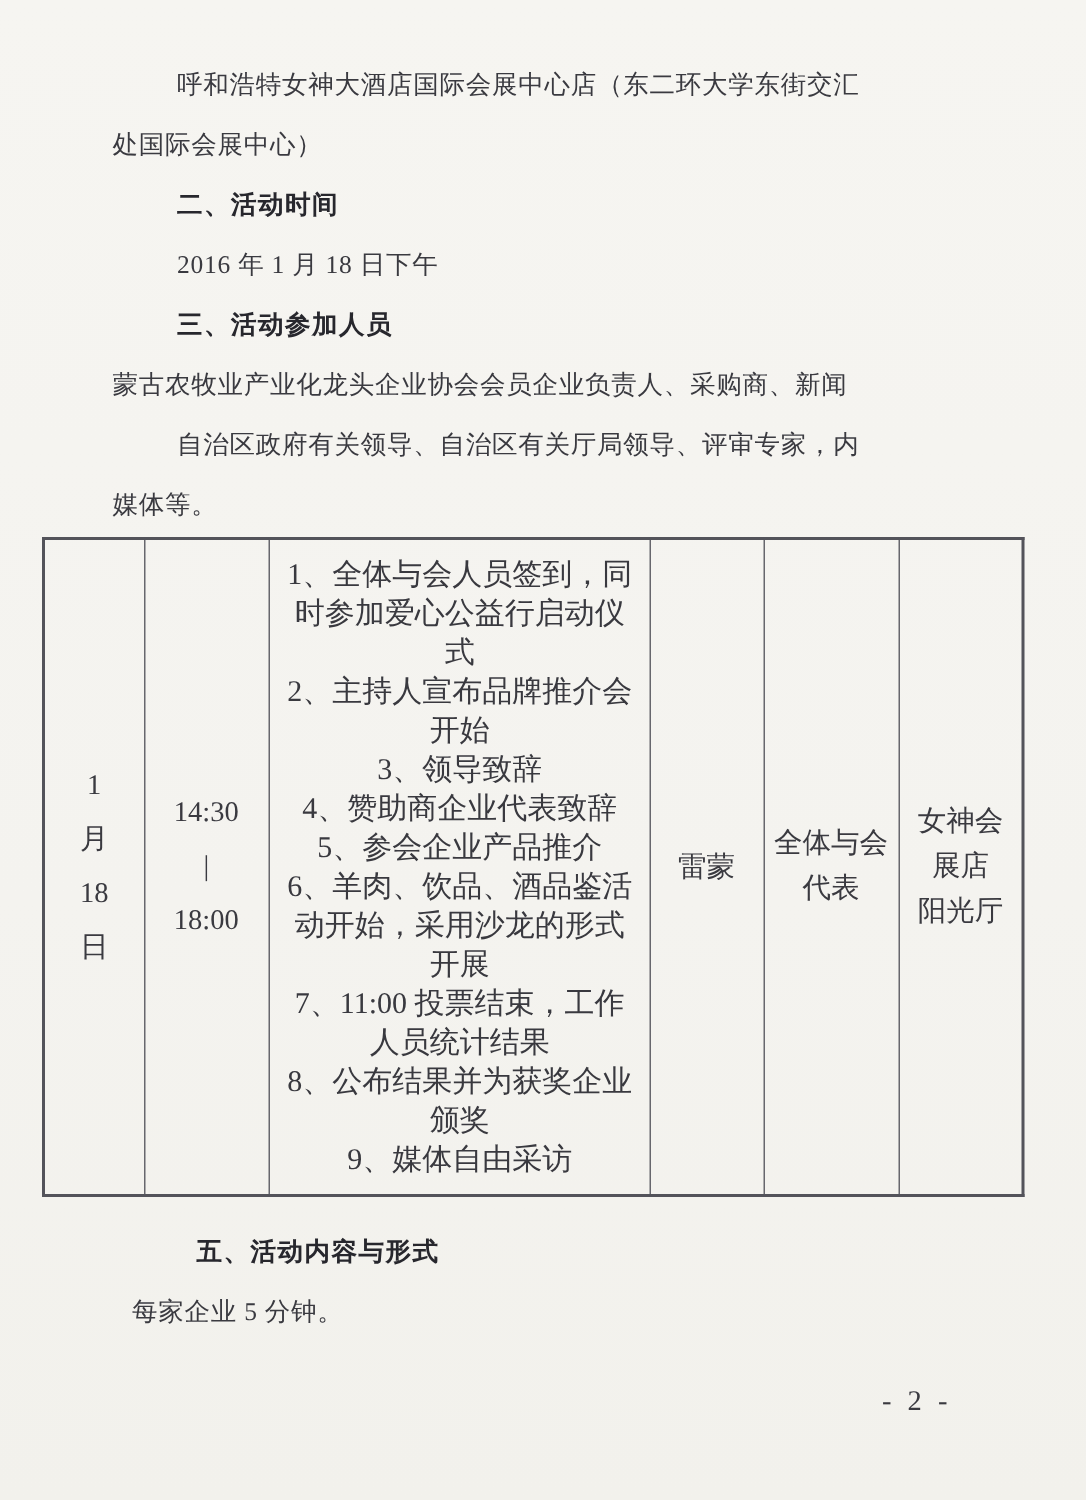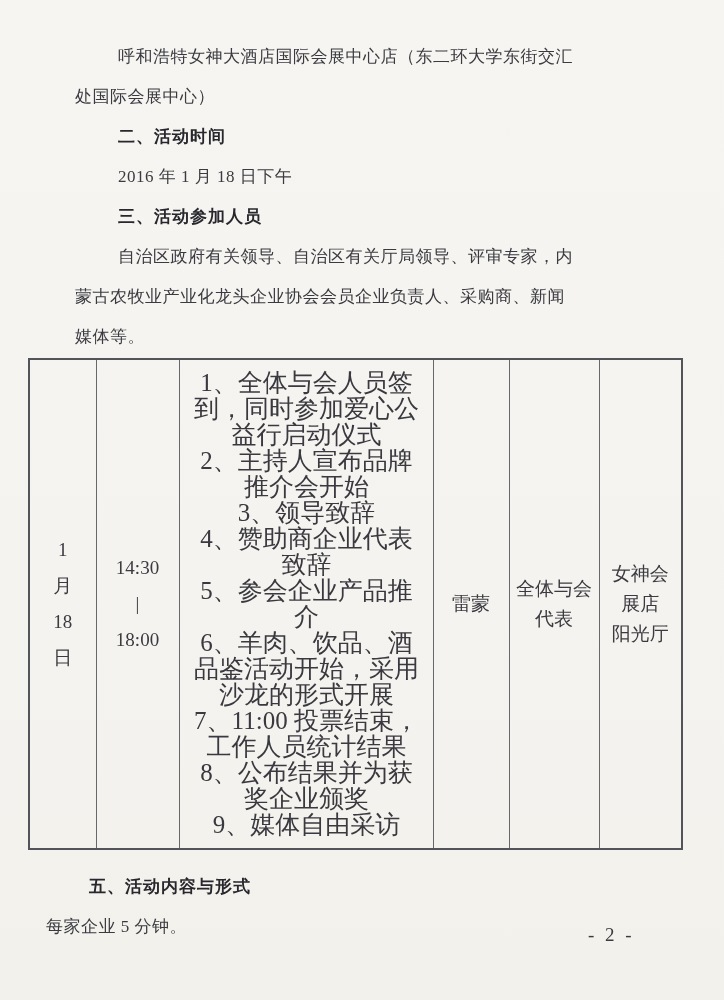--- a/index.html
+++ b/index.html
@@ -14,21 +14,21 @@
     margin: 0 auto;
     background: linear-gradient(180deg, #f6f5f1 0%, #f4f3ef 60%, #f2f1ec 100%);
     overflow: hidden;
     color: #35353b;
     font-family: "Liberation Serif", "DejaVu Serif", serif;
   }
   .top-block {
     padding: 36px 36px 0 75px;
   }
   .bottom-block {
-    padding: 16px 36px 0 46px;
+    padding: 16px 36px 0 88px;
   }
   .line {
     height: 40px;
     display: flex;
     align-items: center;
     font-size: 17px;
     letter-spacing: 0.5px;
     white-space: nowrap;
     color: #3a3a40;
   }
@@ -61,21 +61,21 @@
   .cell-pre-sm {
     white-space: pre-line;
     line-height: 30px;
   }
   td.items-cell {
     text-align: left;
     padding: 10px 8px 10px 9px;
     vertical-align: middle;
   }
   .agenda-item {
-    font-size: 25px;
+    font-size: 20px;
     line-height: 26px;
     color: #39393f;
   }
   .page-number {
     position: absolute;
     left: 588px;
     top: 924px;
     font-size: 19px;
     letter-spacing: 3px;
     color: #3a3a40;
@@ -85,22 +85,22 @@
 <body>
 
 <div class="page">
 
   <div class="top-block">
     <div class="line indent">呼和浩特女神大酒店国际会展中心店（东二环大学东街交汇</div>
     <div class="line">处国际会展中心）</div>
     <div class="line indent heading">二、活动时间</div>
     <div class="line indent">2016 年 1 月 18 日下午</div>
     <div class="line indent heading">三、活动参加人员</div>
+    <div class="line">蒙古农牧业产业化龙头企业协会会员企业负责人、采购商、新闻</div>
     <div class="line indent">自治区政府有关领导、自治区有关厅局领导、评审专家，内</div>
-    <div class="line">蒙古农牧业产业化龙头企业协会会员企业负责人、采购商、新闻</div>
     <div class="line">媒体等。</div>
   </div>
 
   <table class="agenda">
     <colgroup>
       <col style="width:67px">
       <col style="width:83px">
       <col style="width:254px">
       <col style="width:76px">
       <col style="width:90px">

